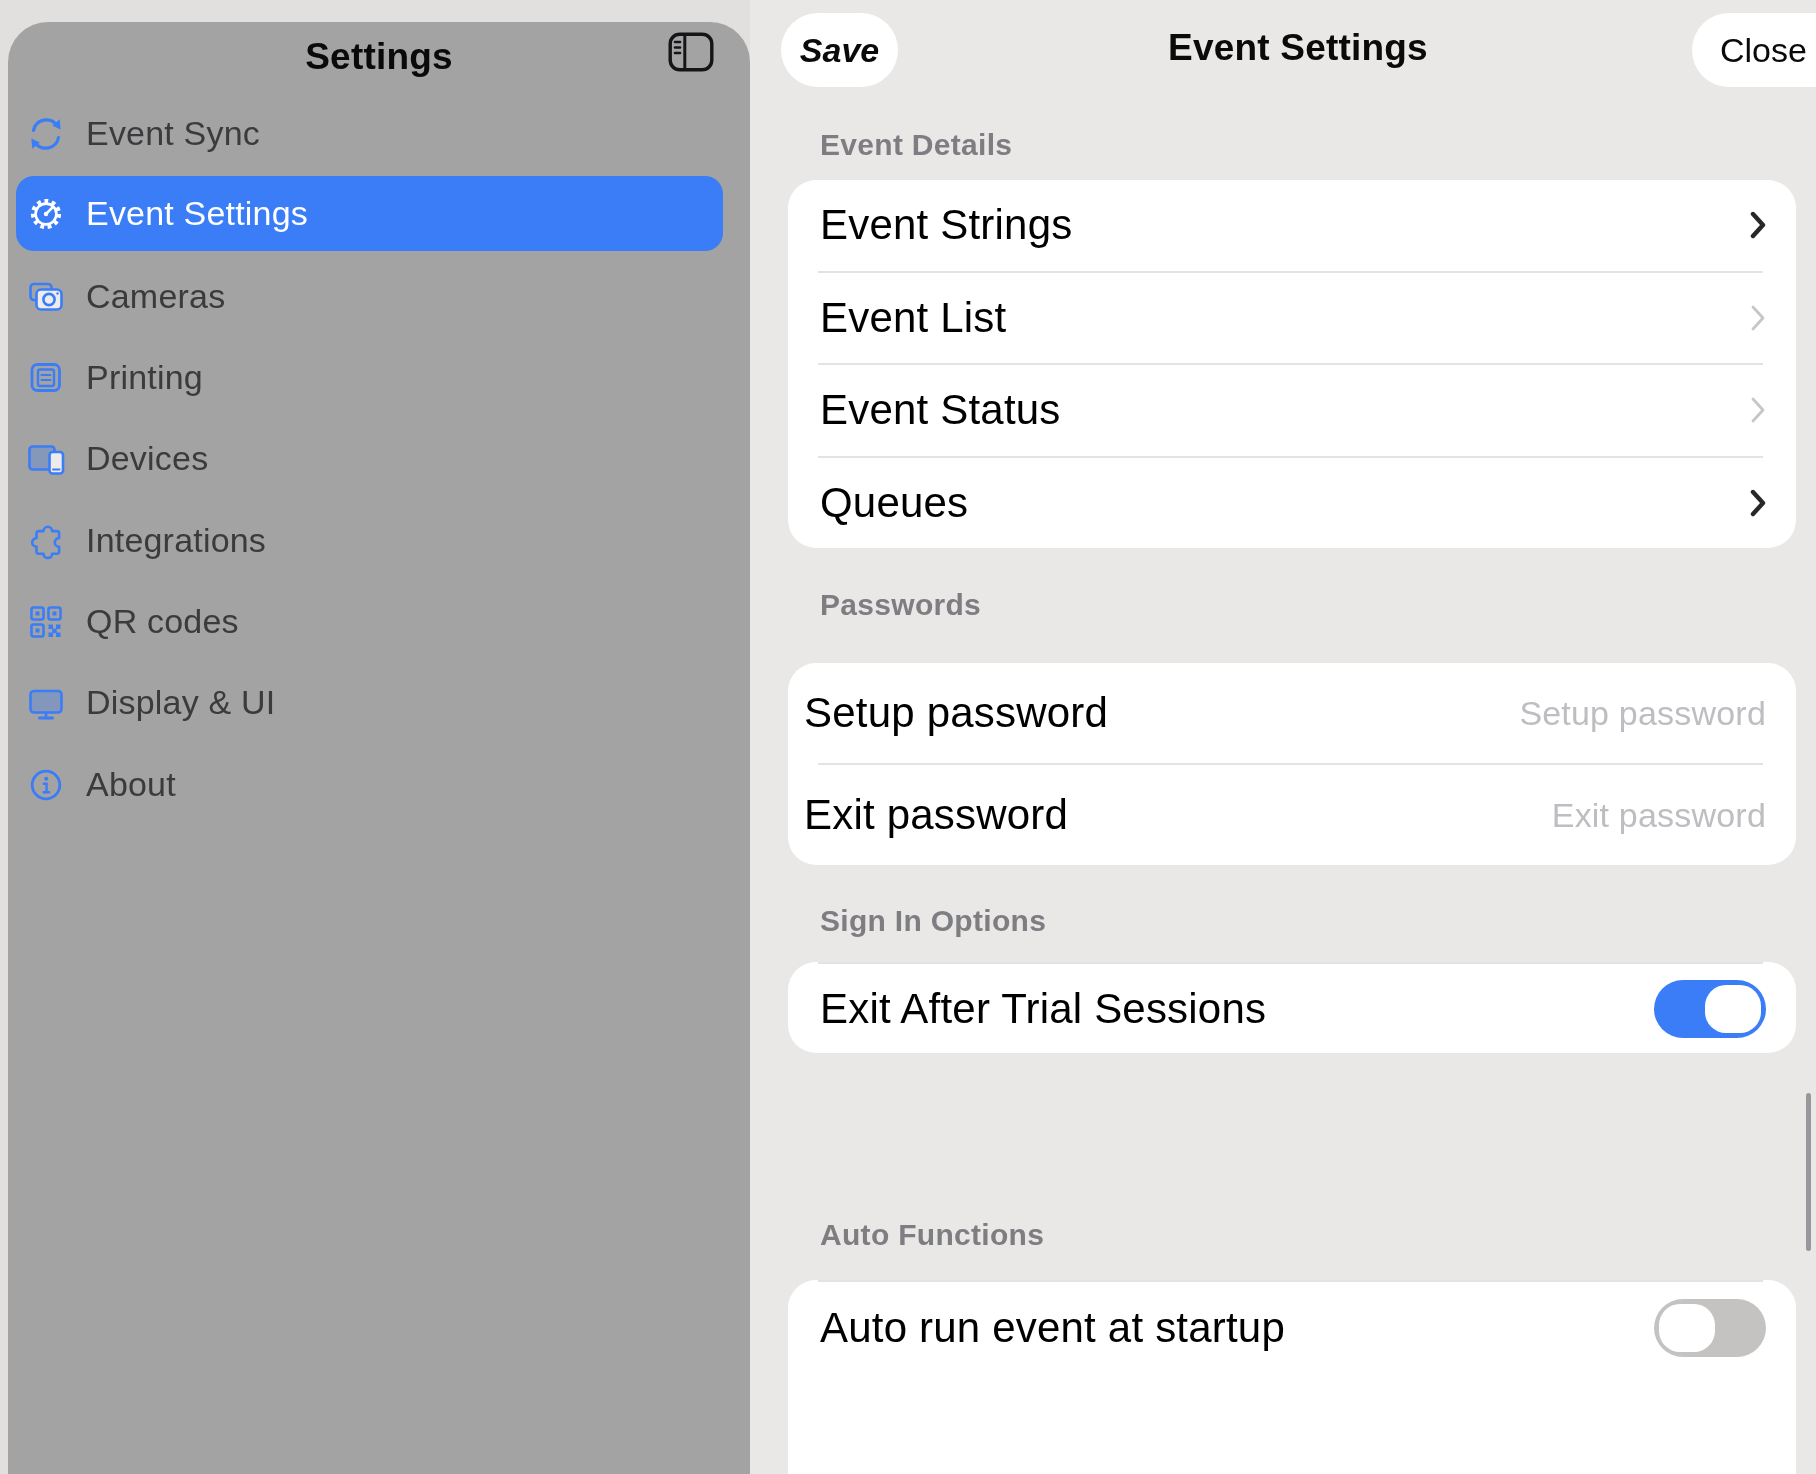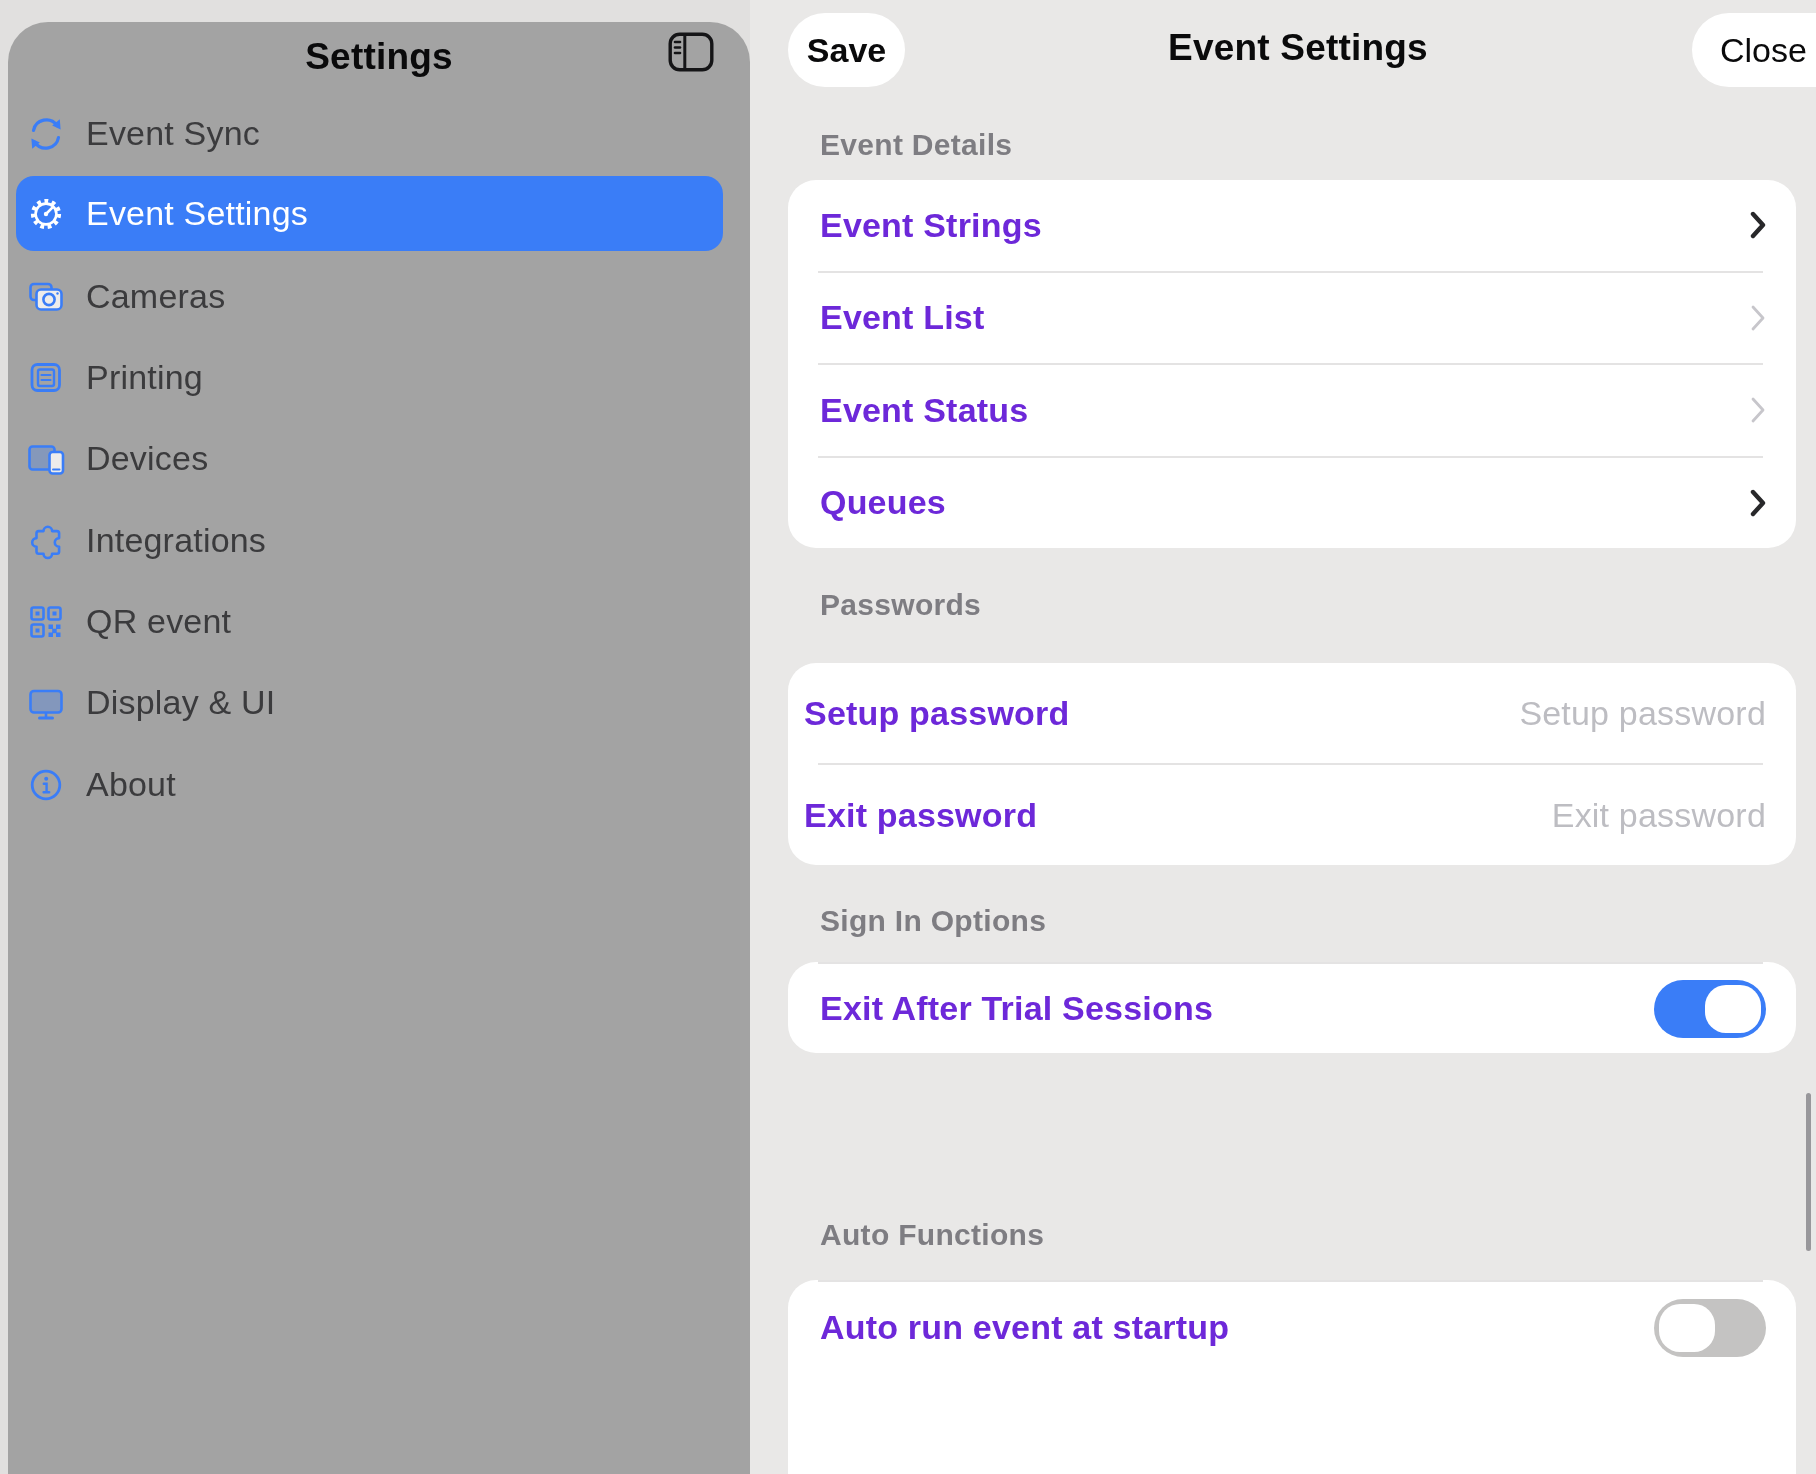--- a/index.html
+++ b/index.html
@@ -19,31 +19,31 @@
   .sitem .lbl{margin-left:18px;font-size:34px;color:#3B3B3D;letter-spacing:.2px;}
   .sitem.selected{background:#3A7DF7;}
   .sitem.selected .lbl{color:#FFFFFF;}
   .sitem.selected svg .st{stroke:#FFFFFF !important;}
   .sitem.selected svg .fl{fill:#FFFFFF !important;}
 
   
   .main{position:absolute;left:750px;top:0;width:1066px;height:1474px;background:#E9E8E7;}
   .pill{position:absolute;top:13px;height:74px;border-radius:37px;background:#FFFFFF;
         display:flex;align-items:center;justify-content:center;font-size:34px;color:#0A0A0B;cursor:pointer;}
-  .pill.save{left:38px;width:117px;font-weight:700;}
+  .pill.save{left:31px;width:117px;font-weight:700;font-style:italic;}
   .pill.close{left:942px;width:180px;justify-content:flex-start;padding-left:28px;font-weight:400;}
   .main-title{position:absolute;top:27px;left:0;right:-30px;text-align:center;
         font-size:37px;font-weight:700;color:#0A0A0B;letter-spacing:.2px;}
 
   .sec-head{position:absolute;left:70px;height:36px;line-height:36px;
         font-size:30px;font-weight:600;color:#7E7D82;letter-spacing:.3px;}
 
   .card{position:absolute;left:38px;width:1008px;background:#FFFFFF;border-radius:28px;overflow:hidden;}
   .row{display:flex;align-items:center;padding-left:32px;padding-right:30px;}
-  .row .lbl{font-size:34px;color:#6d28d9;letter-spacing:.2px;font-weight:bold;}
+  .row .lbl{font-size:42px;color:#000000;letter-spacing:.2px;}
   .row .ph{margin-left:auto;font-size:34px;color:#BDBDC2;letter-spacing:.2px;}
   .row .chev{margin-left:auto;width:16px;height:28px;display:flex;align-items:center;}
   .sep{height:2px;background:#E4E3E3;margin-left:30px;width:945px;}
   .c1 .row{height:90.5px;} .c2 .row{height:100px;padding-left:16px;} .c3 .row{height:89px;} .c4 .row{height:91px;}
 
   
   .toggle{margin-left:auto;position:relative;width:112px;height:58px;border-radius:29px;cursor:pointer;}
   .toggle.on{background:#3A7DF7;}
   .toggle.off{background:#C4C3C2;}
   .knob{position:absolute;top:5px;width:56px;height:48px;border-radius:21px;background:#FFFFFF;}
@@ -148,21 +148,21 @@
           <rect class="fl" x="11.5" y="11.5" width="4" height="4" fill="#3A7DF7"></rect>
           <rect class="fl" x="28.5" y="11.5" width="4" height="4" fill="#3A7DF7"></rect>
           <rect class="fl" x="11.5" y="28.5" width="4" height="4" fill="#3A7DF7"></rect>
           <rect class="fl" x="24.5" y="24.5" width="4.5" height="4.5" fill="#3A7DF7"></rect>
           <rect class="fl" x="32" y="24.5" width="4.5" height="4.5" fill="#3A7DF7"></rect>
           <rect class="fl" x="28.2" y="28.7" width="4.5" height="4.5" fill="#3A7DF7"></rect>
           <rect class="fl" x="24.5" y="32.5" width="4.5" height="4.5" fill="#3A7DF7"></rect>
           <rect class="fl" x="32" y="32.5" width="4.5" height="4.5" fill="#3A7DF7"></rect>
         </svg>
       </span>
-      <span class="lbl">QR event</span>
+      <span class="lbl">QR codes</span>
     </div>
 
     <div class="sitem" style="top:643px;">
       <span class="ic">
         <svg width="44" height="44" viewBox="0 0 44 44">
           <rect class="st" x="6.5" y="10" width="31" height="21.5" rx="3.5" fill="rgba(58,125,247,0.3)" stroke="#3A7DF7" stroke-width="2.6"></rect>
           <line class="st" x1="22" y1="31.5" x2="22" y2="36" stroke="#3A7DF7" stroke-width="2.6"></line>
           <line class="st" x1="15.5" y1="37" x2="28.5" y2="37" stroke="#3A7DF7" stroke-width="3" stroke-linecap="round"></line>
         </svg>
       </span>

